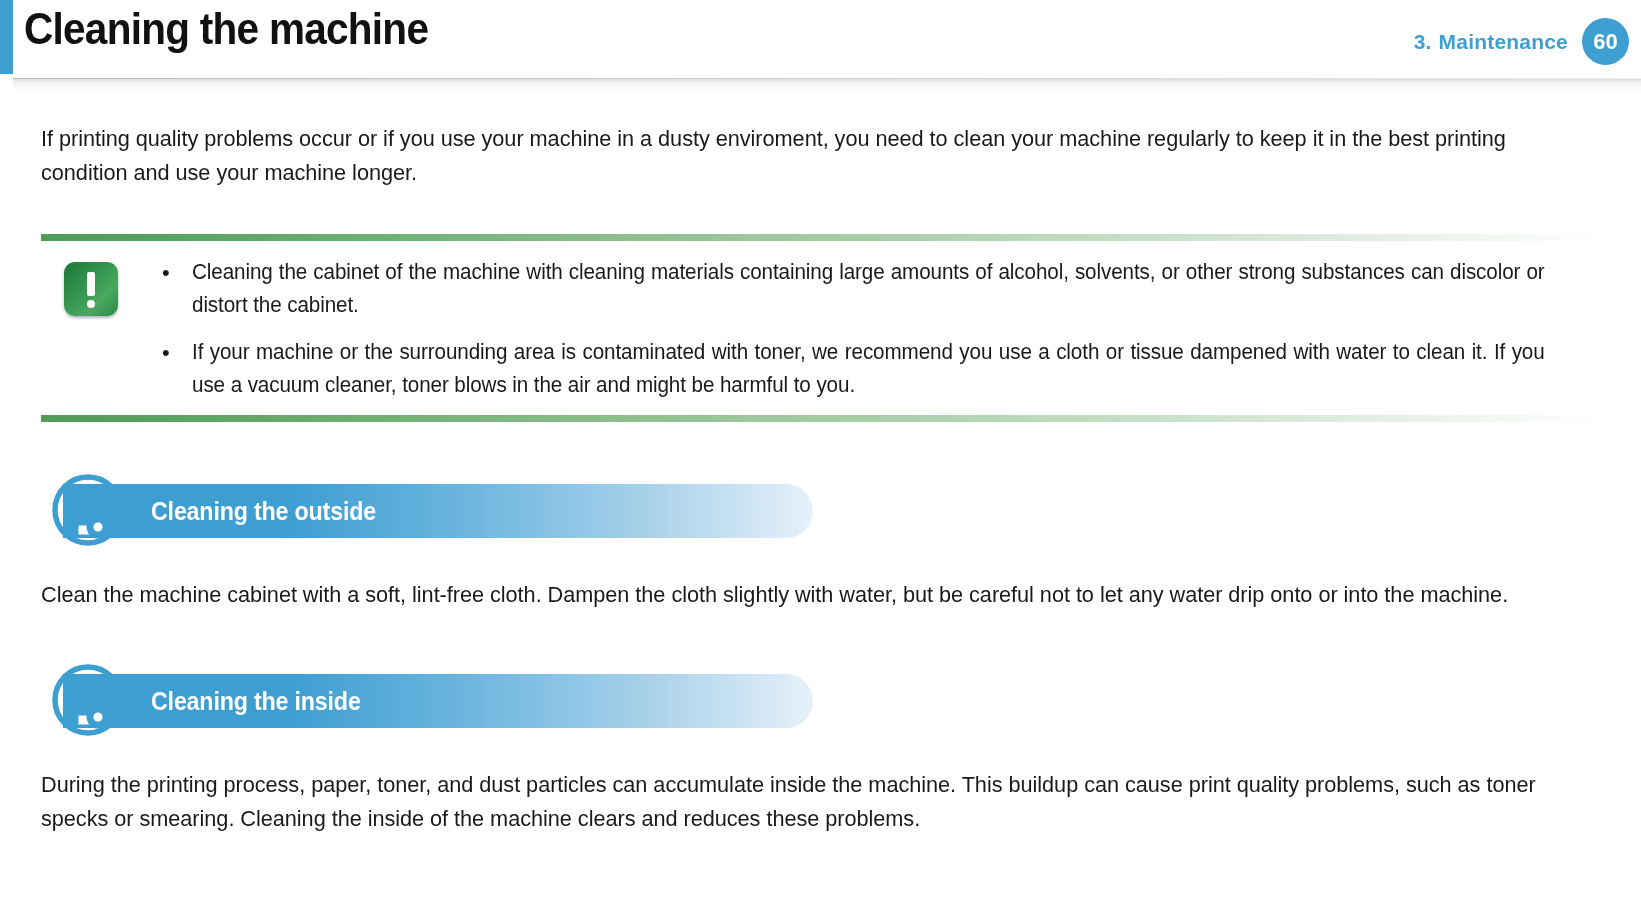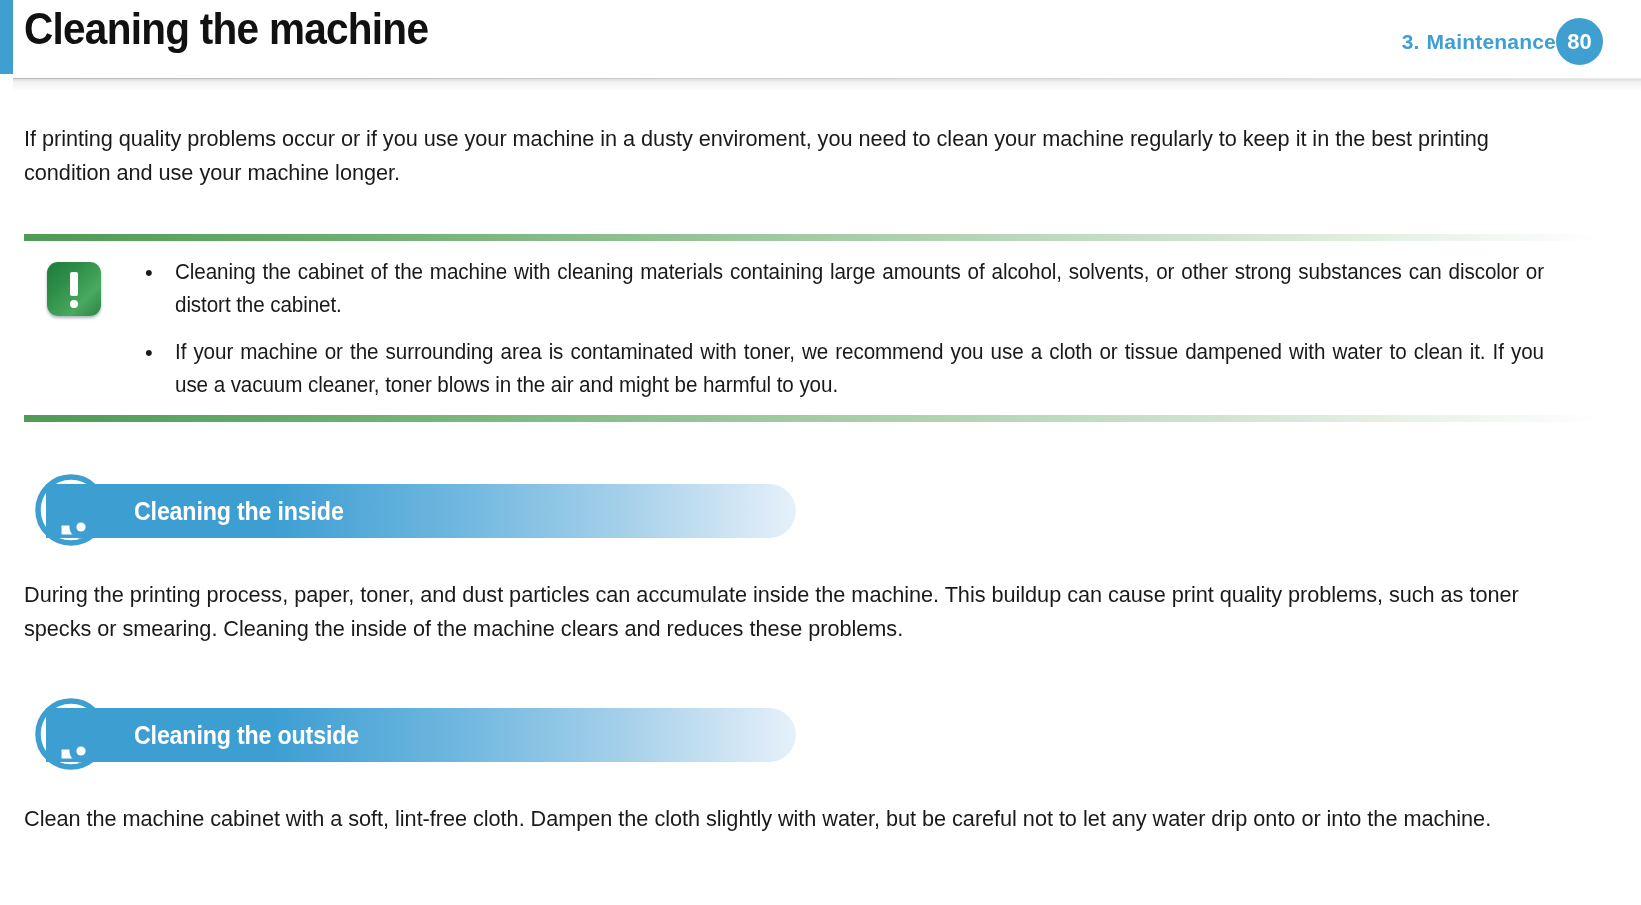--- a/index.html
+++ b/index.html
@@ -43,25 +43,25 @@
     letter-spacing: -0.8px;
     line-height: 1.0;
     color: #111111;
     font-family: "Liberation Sans Narrow", "Liberation Sans", sans-serif;
     transform: scaleX(0.90);
     transform-origin: left top;
     white-space: nowrap;
   }
   .header-right {
     position: absolute;
-    right: 38px;
+    right: 12px;
     top: 18px;
     display: flex;
     align-items: center;
-    gap: 0;
+    gap: 14px;
   }
   .header-chapter {
     font-size: 21px;
     font-weight: bold;
     color: #3f9fd0;
     letter-spacing: 0.2px;
     white-space: nowrap;
   }
   .header-chapter .chapter-num { margin-right: 7px; }
   .page-number-badge {
@@ -92,20 +92,21 @@
     position: absolute;
     left: 0; right: 0; top: 0;
     height: 1px;
     background: linear-gradient(to right, #b8b8b8 0%, #d6d6d6 60%, #ececec 100%);
   }
 
   
   .content {
     position: relative;
     padding: 0 38px 0 24px;
+    margin-left: 17px;
   }
   p.body-text {
     margin: 0;
     font-size: 22.5px;
     line-height: 34px;
     color: #1a1a1a;
     font-family: "Liberation Sans Narrow", "Liberation Sans", sans-serif;
     transform: scaleX(0.965);
     transform-origin: left top;
     letter-spacing: -0.05px;
@@ -241,21 +242,21 @@
 </head>
 <body>
 
 <div class="page-header">
   <div class="header-accent-bar"></div>
   <div class="header-title">Cleaning the machine</div>
   <div class="header-right">
     <div class="header-chapter">
       <span class="chapter-num">3.</span><span>Maintenance</span>
     </div>
-    <div class="page-number-badge">80</div>
+    <div class="page-number-badge">60</div>
   </div>
   <div class="header-rule"></div>
 </div>
 
 <div class="content">
 
   <div class="intro-block">
     <p class="body-text">If printing quality problems occur or if you use your machine in a dusty enviroment, you need to clean your machine regularly to keep it in the best printing condition and use your machine longer.</p>
   </div>
 
@@ -274,20 +275,40 @@
         </div>
 
         <div class="caution-item">
           <span class="caution-bullet">•</span>
           <span class="caution-text">If your machine or the surrounding area is contaminated with toner, we recommend you use a cloth or tissue dampened with water to clean it. If you use a vacuum cleaner, toner blows in the air and might be harmful to you.</span>
         </div>
 
       </div>
     </div>
     <div class="caution-rule bottom"></div>
+  </div>
+
+  <div class="section-block">
+    <div class="section-banner">
+      <div class="section-banner-bg"></div>
+      <svg class="section-icon" viewBox="0 0 76 76">
+        <circle cx="38" cy="38" r="33" fill="none" stroke="#3d9ed2" stroke-width="5.5"></circle>
+        <rect x="25" y="19" width="27" height="17" rx="2.5" fill="none" stroke="#3d9ed2" stroke-width="3"></rect>
+        <rect x="29.5" y="24" width="18" height="2.6" fill="#3d9ed2"></rect>
+        <rect x="29.5" y="29.5" width="18" height="2.6" fill="#3d9ed2"></rect>
+        <rect x="20" y="36.5" width="37" height="16" rx="3" fill="none" stroke="#3d9ed2" stroke-width="3"></rect>
+        <rect x="27" y="52" width="23" height="12" rx="2" fill="#ffffff" stroke="#3d9ed2" stroke-width="3"></rect>
+        <circle cx="48" cy="55" r="11.5" fill="#3d9ed2"></circle>
+        <circle cx="48" cy="55" r="4.6" fill="#ffffff"></circle>
+      </svg>
+      <div class="section-title">Cleaning the outside</div>
+    </div>
+    <div class="section-body">
+      <p class="body-text">Clean the machine cabinet with a soft, lint-free cloth. Dampen the cloth slightly with water, but be careful not to let any water drip onto or into the machine.</p>
+    </div>
   </div>
 
   <div class="section-block">
     <div class="section-banner">
       <div class="section-banner-bg"></div>
       <svg class="section-icon" viewBox="0 0 76 76">
         <circle cx="38" cy="38" r="33" fill="none" stroke="#3d9ed2" stroke-width="5.5"></circle>
         <rect x="25" y="19" width="27" height="17" rx="2.5" fill="none" stroke="#3d9ed2" stroke-width="3"></rect>
         <rect x="29.5" y="24" width="18" height="2.6" fill="#3d9ed2"></rect>
         <rect x="29.5" y="29.5" width="18" height="2.6" fill="#3d9ed2"></rect>
@@ -296,33 +317,13 @@
         <circle cx="48" cy="55" r="11.5" fill="#3d9ed2"></circle>
         <circle cx="48" cy="55" r="4.6" fill="#ffffff"></circle>
       </svg>
       <div class="section-title">Cleaning the inside</div>
     </div>
     <div class="section-body">
       <p class="body-text">During the printing process, paper, toner, and dust particles can accumulate inside the machine. This buildup can cause print quality problems, such as toner specks or smearing. Cleaning the inside of the machine clears and reduces these problems.</p>
     </div>
   </div>
 
-  <div class="section-block">
-    <div class="section-banner">
-      <div class="section-banner-bg"></div>
-      <svg class="section-icon" viewBox="0 0 76 76">
-        <circle cx="38" cy="38" r="33" fill="none" stroke="#3d9ed2" stroke-width="5.5"></circle>
-        <rect x="25" y="19" width="27" height="17" rx="2.5" fill="none" stroke="#3d9ed2" stroke-width="3"></rect>
-        <rect x="29.5" y="24" width="18" height="2.6" fill="#3d9ed2"></rect>
-        <rect x="29.5" y="29.5" width="18" height="2.6" fill="#3d9ed2"></rect>
-        <rect x="20" y="36.5" width="37" height="16" rx="3" fill="none" stroke="#3d9ed2" stroke-width="3"></rect>
-        <rect x="27" y="52" width="23" height="12" rx="2" fill="#ffffff" stroke="#3d9ed2" stroke-width="3"></rect>
-        <circle cx="48" cy="55" r="11.5" fill="#3d9ed2"></circle>
-        <circle cx="48" cy="55" r="4.6" fill="#ffffff"></circle>
-      </svg>
-      <div class="section-title">Cleaning the outside</div>
-    </div>
-    <div class="section-body">
-      <p class="body-text">Clean the machine cabinet with a soft, lint-free cloth. Dampen the cloth slightly with water, but be careful not to let any water drip onto or into the machine.</p>
-    </div>
-  </div>
-
 </div>
 
 </body></html>

